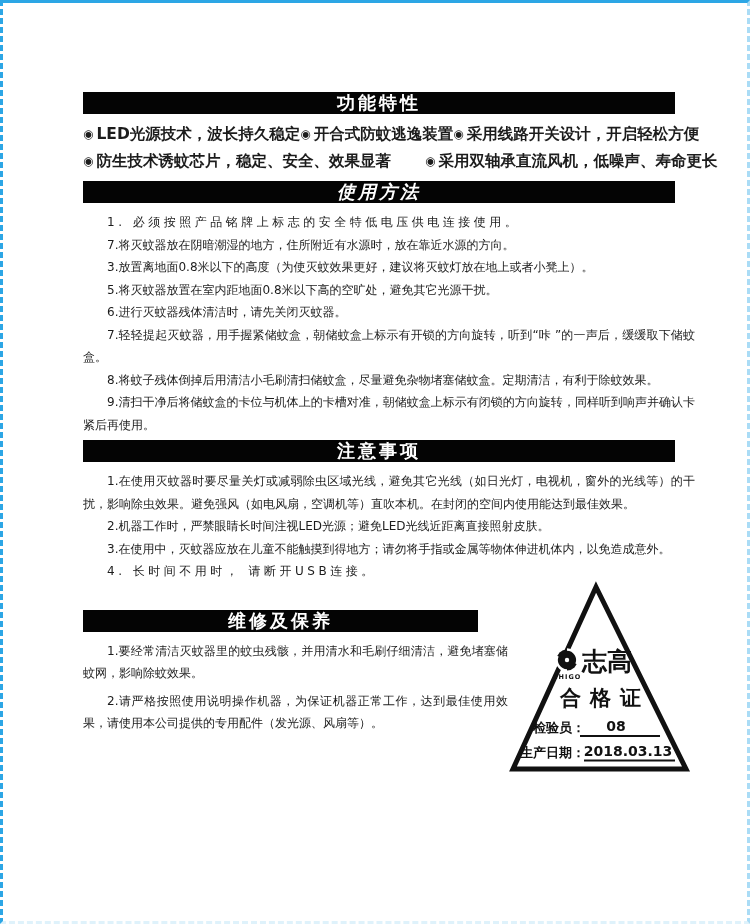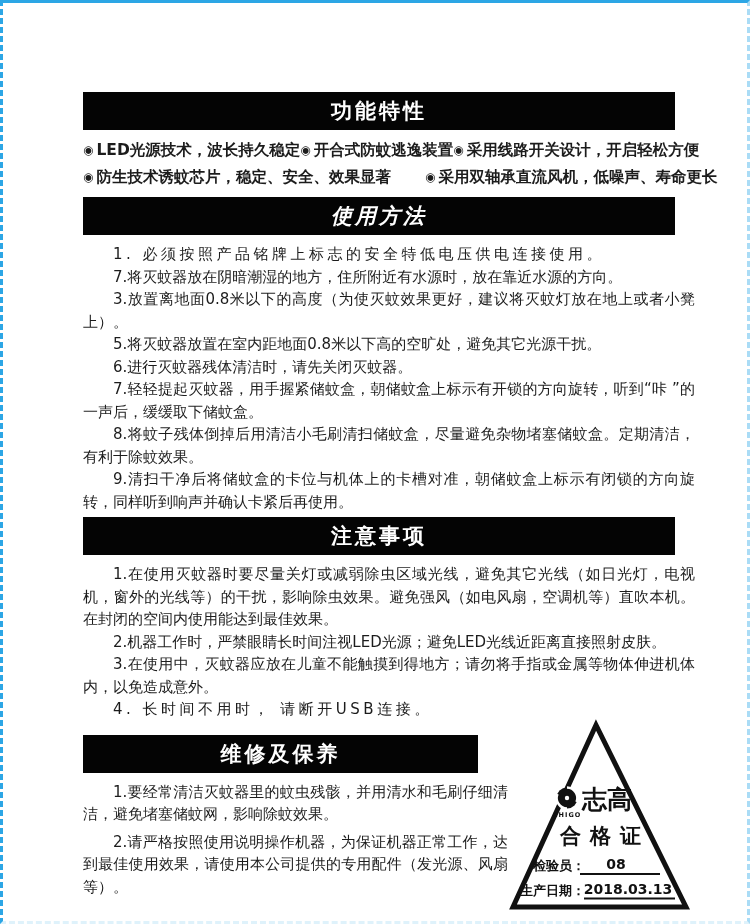--- a/index.html
+++ b/index.html
@@ -8,42 +8,42 @@
   .sheet {
     position: absolute; inset: 0;
     border-top: 3px solid #2ca6e5;
     border-left: 3px dashed #2ca6e5;
     border-right: 3px dashed #aadcf6;
     border-bottom: 3px dashed #dff2fb;
     background: #fff;
   }
   .main-col { position: absolute; left: 80px; top: 0; width: 612px; }
   .bar {
-    width: 592px; height: 38px; background: #040404; color: #fff;
-    font-size: 21px; font-weight: 700; letter-spacing: 3px;
+    width: 592px; height: 22px; background: #040404; color: #fff;
+    font-size: 18px; font-weight: 700; letter-spacing: 3px;
     display: flex; align-items: center; justify-content: center;
   }
   .bar.narrow { width: 395px; }
   .bar1 { margin-top: 89px; }
   
   .features { margin-top: 7px; width: 612px; font-size: 15.5px; font-weight: 700; }
   .feat-row { display: flex; justify-content: space-between; line-height: 27px; white-space: nowrap; }
   .feat-row.second { justify-content: flex-start; gap: 34px; }
   .feat-item { display: inline-flex; align-items: center; }
   .feat-bullet { font-size: 12px; margin-right: 3px; }
   
-  .list { margin-top: 8px; width: 612px; font-size: 15px; line-height: 22.5px; text-align: justify; }
+  .list { margin-top: 8px; width: 612px; font-size: 12px; line-height: 22.5px; text-align: justify; }
   .list p { text-indent: 2em; margin: 0; }
   .list p.spaced { letter-spacing: 3.5px; }
   .bar2 { margin-top: 6px; font-style: italic; }
   .bar3 { margin-top: 4px; }
   
   .bottom-row { display: flex; margin-top: 10px; }
   .left-col { width: 425px; }
-  .left-col .bar { margin-top: 4px; }
+  .left-col .bar { margin-top: 17px; }
   .left-col .list { width: 425px; }
   .left-col .list p + p { margin-top: 5px; }
   .stamp-wrap { margin-left: -5px; margin-top: -12px; }
   svg.stamp text { fill: #111; font-family: "DejaVu Sans", "Liberation Sans", sans-serif; }
   svg.stamp .brand-cn { font-size: 25px; font-weight: 700; }
   svg.stamp .brand-en { font-size: 6.5px; font-weight: 700; letter-spacing: 1px; text-anchor: middle; }
   svg.stamp .cert { font-size: 21px; font-weight: 700; letter-spacing: 9px; text-anchor: middle; }
   svg.stamp .small { font-size: 13px; font-weight: 700; }
   svg.stamp .val { font-size: 14px; font-weight: 700; text-anchor: middle; }
 </style>

